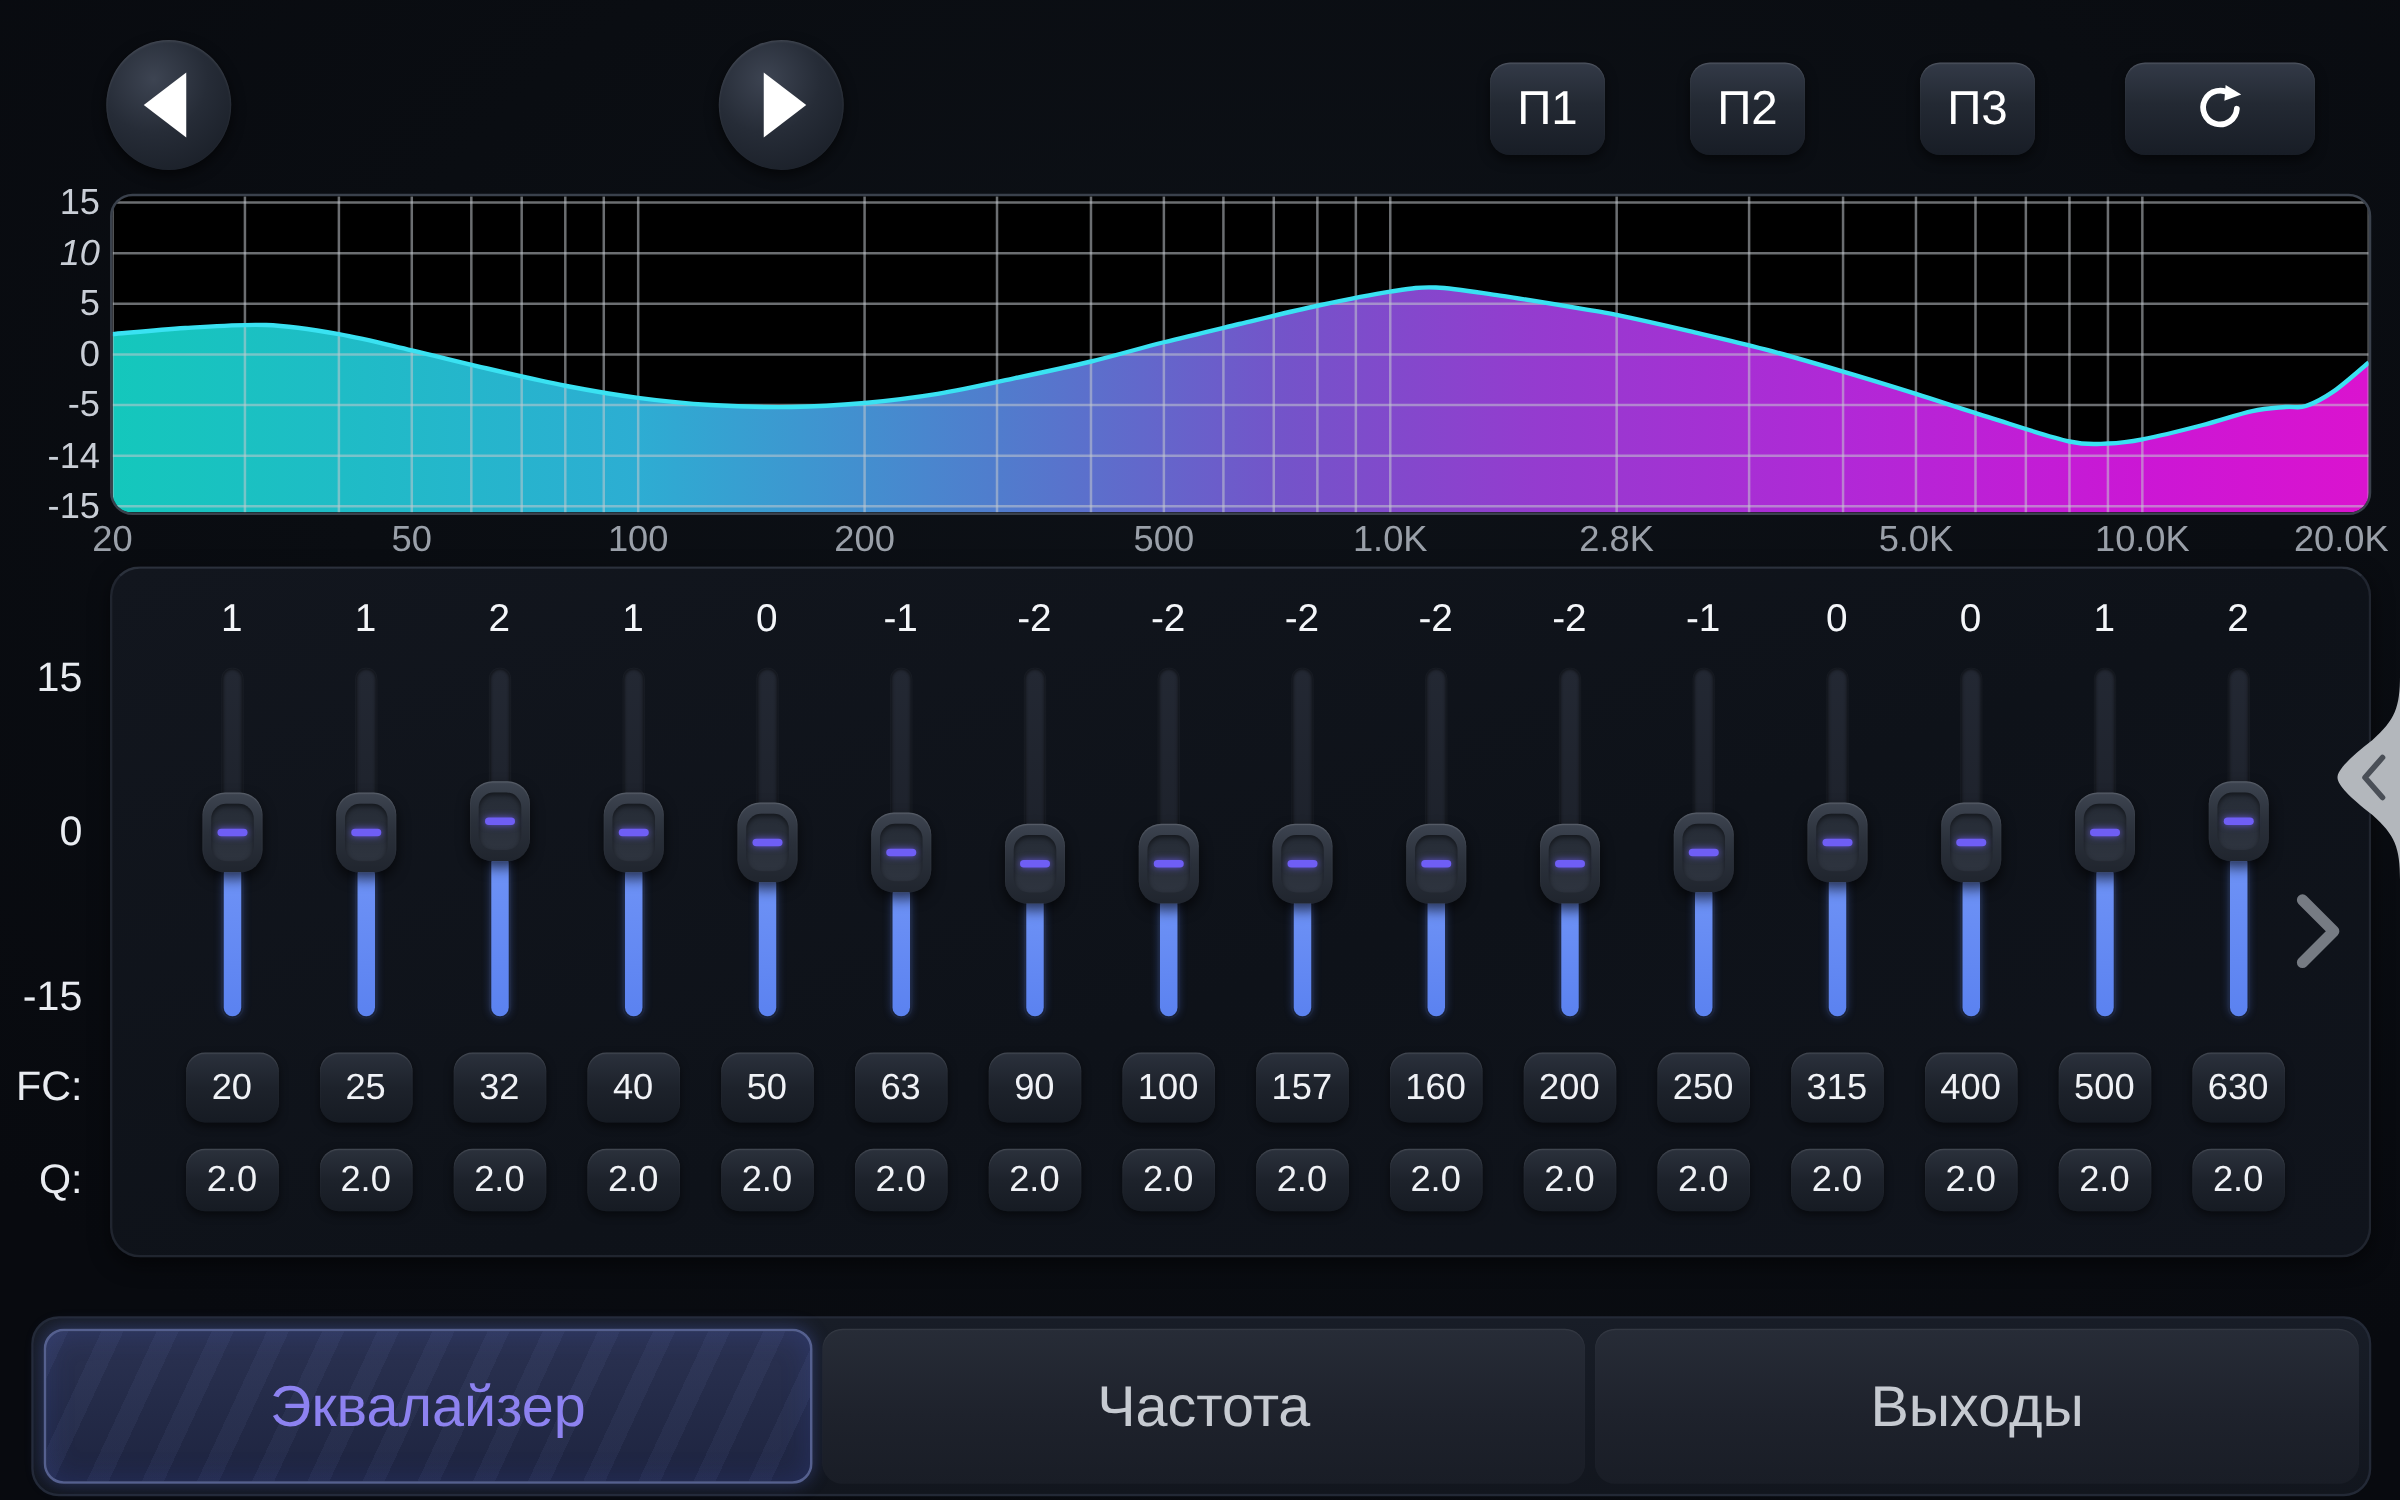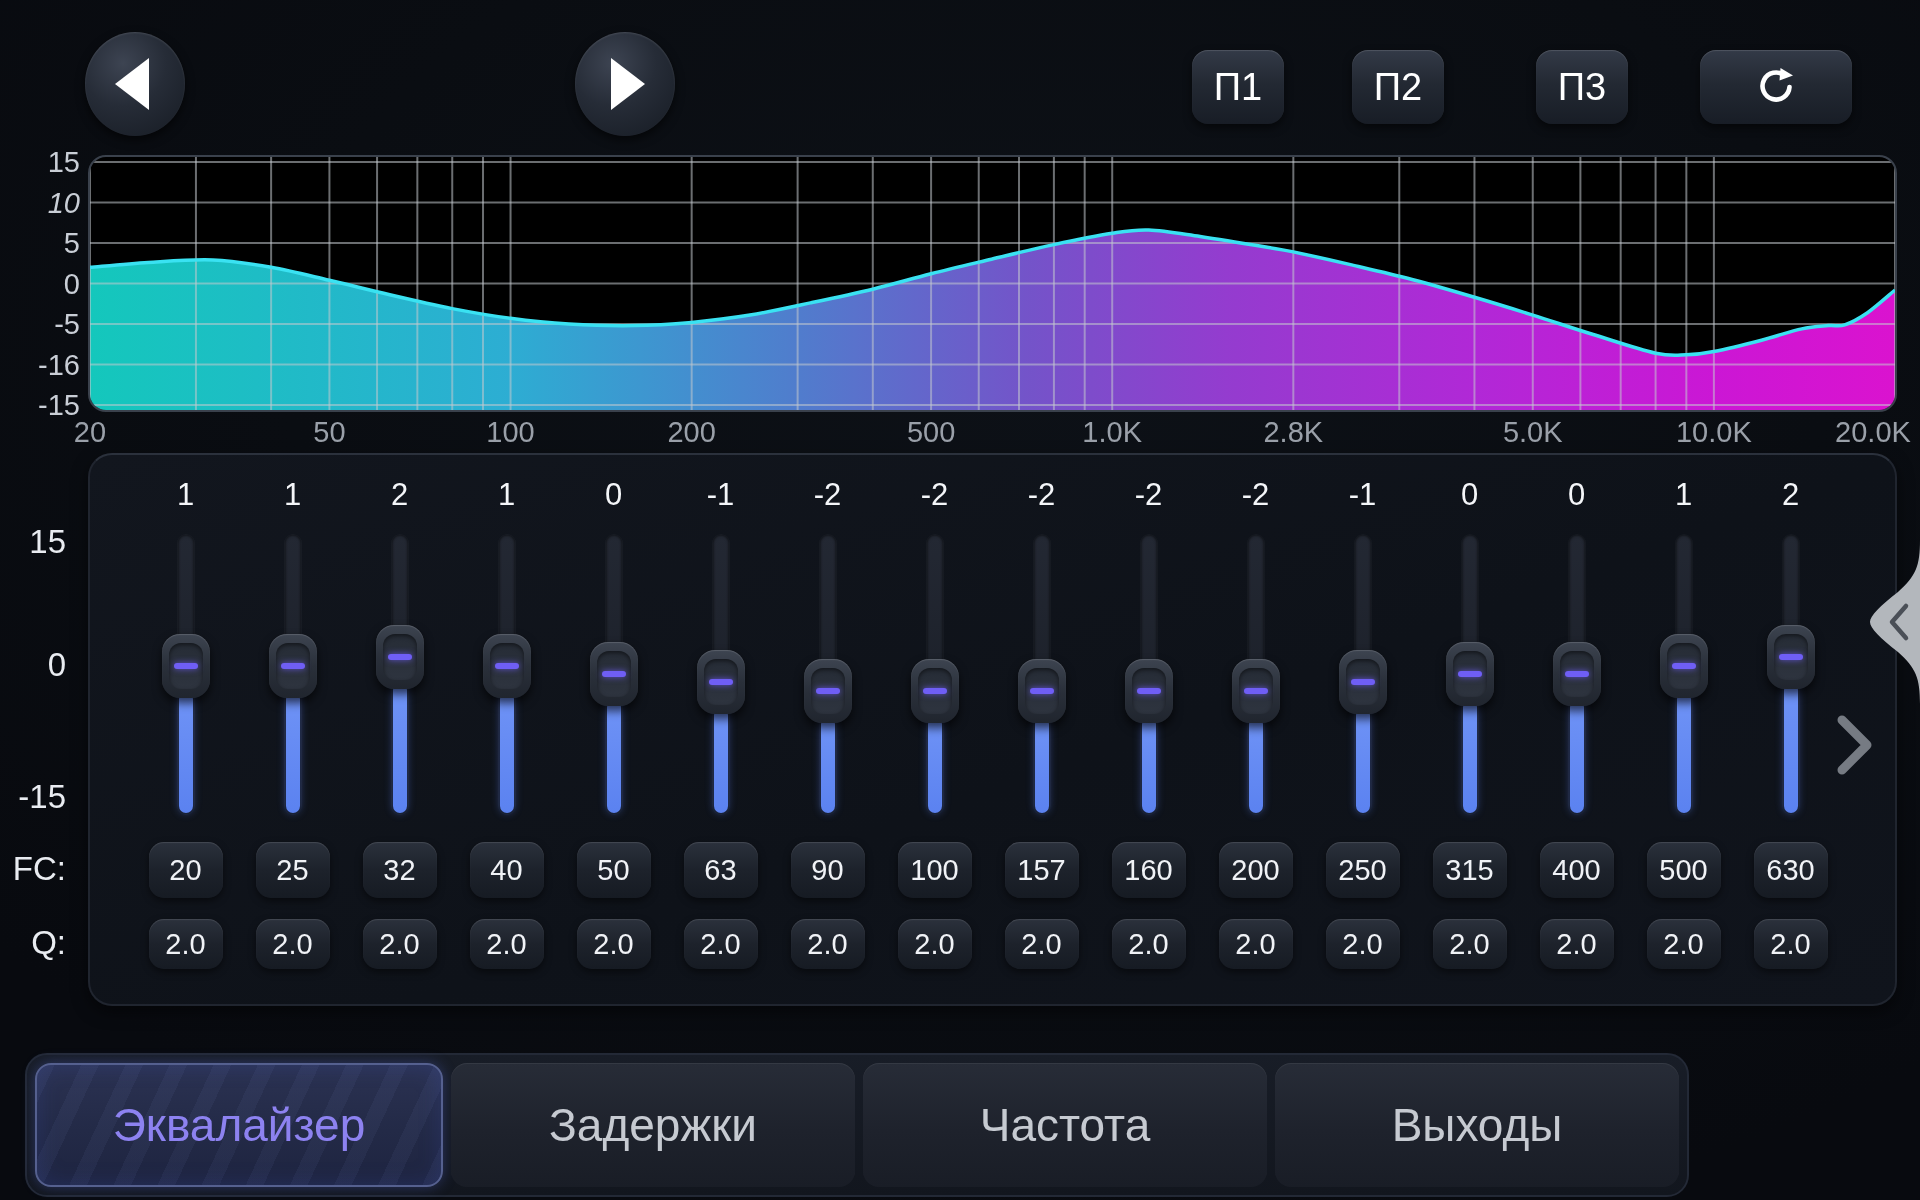--- a/index.html
+++ b/index.html
@@ -96,21 +96,21 @@
     display:flex;align-items:center;justify-content:center;
     font-size:29px;color:#f0f2f6;cursor:pointer;
   }
   .fc-btn{top:387px;height:56px;}
   .q-btn{top:464px;height:50px;}
   
   #scroll-right{position:absolute;left:1833px;top:712px;cursor:pointer;}
   #drawer-handle{position:absolute;right:0;top:540px;width:62px;height:164px;cursor:pointer;}
   
   #tabbar{
-    position:absolute;left:25px;top:1053px;width:1664px;height:144px;
+    position:absolute;left:25px;top:1053px;width:1872px;height:144px;
     border-radius:22px;box-sizing:border-box;
     background:linear-gradient(180deg,#181d27 0%,#12161e 100%);
     border:2px solid #232936;
     display:flex;gap:8px;padding:8px;
   }
   .tab{
     flex:1;border-radius:16px;display:flex;align-items:center;justify-content:center;
     font-size:46px;color:#c6cad1;cursor:pointer;
     background:linear-gradient(180deg,#272c37 0%,#1e222c 55%,#191d26 100%);
     box-shadow:inset 0 1px 1px rgba(255,255,255,.07);
@@ -151,21 +151,21 @@
       <path d="M 26.5 3 L 39 10.5 L 25.5 15.5 Z" fill="#ffffff"></path>
     </svg>
   </div>
 
   <div id="graph-yticks">
       <div class="ytick" style="left: 2px; top: 147px;">15</div>
       <div class="ytick" style="left: 2px; top: 187.5px; font-style: italic;">10</div>
       <div class="ytick" style="left: 2px; top: 228px;">5</div>
       <div class="ytick" style="left: 2px; top: 268.5px;">0</div>
       <div class="ytick" style="left: 2px; top: 309px;">-5</div>
-      <div class="ytick" style="left: 2px; top: 349.5px;">-16</div>
+      <div class="ytick" style="left: 2px; top: 349.5px;">-14</div>
       <div class="ytick" style="left: 2px; top: 390px;">-15</div>
     </div>
 
   <div id="graph-panel">
     <svg id="curve-svg" width="1805" height="253" viewBox="0 0 1805 253">
         <defs>
           <linearGradient id="fillgrad" x1="0" x2="1" y1="0" y2="0">
             <stop offset="0" stop-color="#15d2c6"></stop>
             <stop offset="0.23" stop-color="#2fb7de"></stop>
             <stop offset="0.39" stop-color="#5484d8"></stop>
@@ -427,23 +427,20 @@
       <path d="M62 0 C62 26 58 36 40 52 C22 66 12 76 12 82 C12 88 22 98 40 112 C58 128 62 138 62 164 Z" fill="#b3b7bc"></path>
       <path d="M48 66 L34 82 L48 98" fill="none" stroke="#4a4f57" stroke-width="4.5" stroke-linecap="round" stroke-linejoin="round"></path>
     </svg>
   </div>
 
   <div id="tabbar">
     <div class="tab active">
         <span>Эквалайзер</span>
       </div>
     <div class="tab">
-        <span>Задержки</span>
-      </div>
-    <div class="tab">
         <span>Частота</span>
       </div>
     <div class="tab">
         <span>Выходы</span>
       </div>
   </div>
 
 </div>
 
 </body></html>

